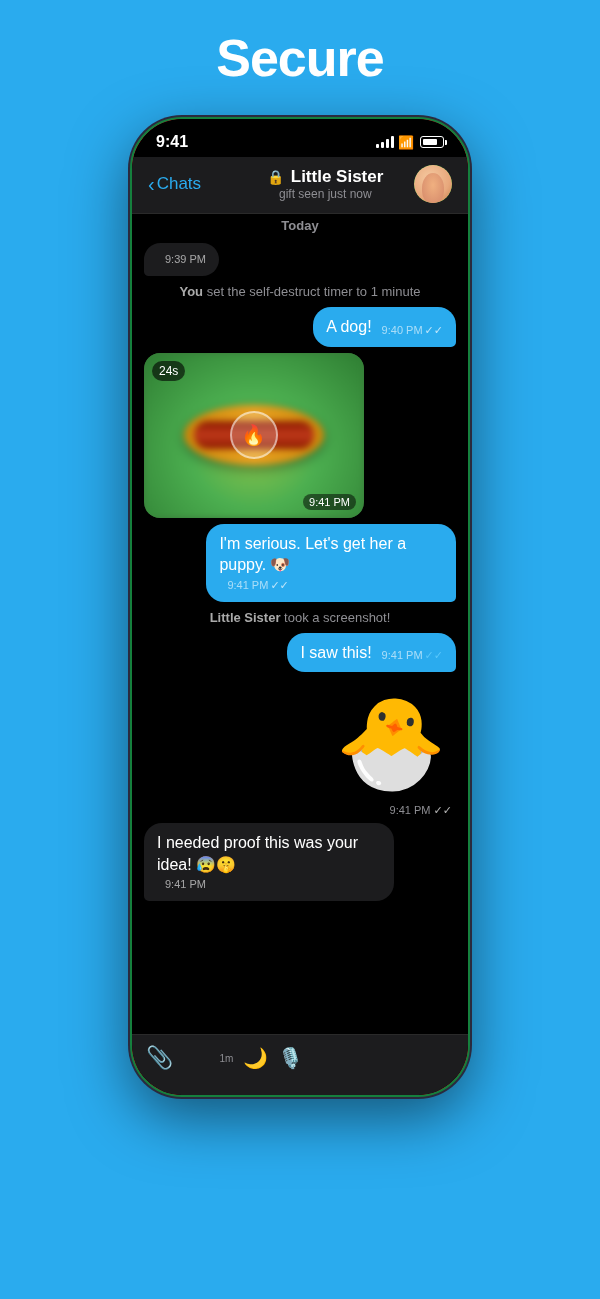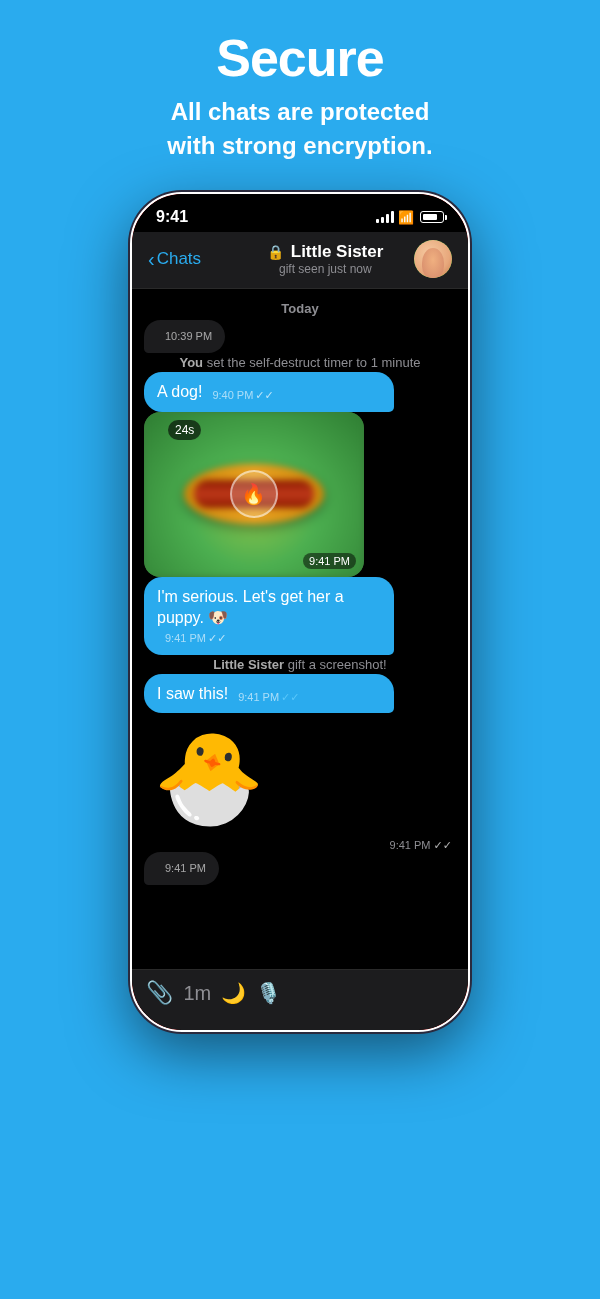--- a/index.html
+++ b/index.html
@@ -33,27 +33,27 @@
       margin-top: 8px;
     }
     .phone-wrapper {
       width: 340px;
       height: 1000px;
       position: relative;
       margin-top: 10px;
     }
     .phone-outer {
       width: 340px;
-      height: 840px;
+      height: 980px;
       background: #b91c1c;
       border-radius: 52px;
       position: relative;
       box-shadow: 0 0 0 2px #2a2a3e, 0 20px 60px rgba(0,0,0,0.5);
       overflow: hidden;
-      border: 2px solid #ffffff;
+      border: 2px solid #15803d;
     }
     .phone-screen {
       width: 100%;
       height: 100%;
       background: #000;
       border-radius: 50px;
       overflow: hidden;
       display: flex;
       flex-direction: column;
     }
@@ -123,35 +123,35 @@
       position: absolute;
       top: 8px; left: 8px; right: 8px; bottom: 0;
       background: radial-gradient(ellipse at 50% 40%, #f0b080 0%, #d4886a 100%);
       border-radius: 50% 50% 40% 40%;
     }
     
     .chat-area {
       flex: 1;
       background: #000;
       overflow-y: auto;
-      padding: 8px 12px;
+      padding: 0 12px;
       display: flex;
       flex-direction: column;
-      gap: 0;
+      gap: 6px;
     }
     .date-divider {
       text-align: center;
       color: #8e8e93;
       font-size: 13px;
       font-weight: 600;
       padding: 4px 0;
     }
     .msg-row { display: flex; flex-direction: column; }
     .msg-row.incoming { align-items: flex-start; }
-    .msg-row.outgoing { }
+    .msg-row.outgoing { align-items: flex-end; }
     .bubble {
       max-width: 80%;
       padding: 9px 13px;
       border-radius: 18px;
       font-size: 16px;
       line-height: 1.35;
       position: relative;
     }
     .bubble.incoming {
       background: #1c1c1e;
@@ -214,21 +214,21 @@
       transform: translate(-50%, -50%);
       width: 48px; height: 48px;
       background: rgba(255,255,255,0.2);
       border-radius: 50%;
       display: flex; align-items: center; justify-content: center;
       border: 2px solid rgba(255,255,255,0.5);
     }
     .play-icon { font-size: 20px; color: white; }
     .timer-badge {
       position: absolute;
-      top: 8px; left: 24px;
+      top: 8px; left: 8px;
       background: rgba(0,0,0,0.6);
       color: white;
       font-size: 12px;
       padding: 3px 7px;
       border-radius: 10px;
     }
     .time-overlay {
       position: absolute;
       bottom: 8px; right: 8px;
       background: rgba(0,0,0,0.5);
@@ -273,34 +273,34 @@
     .msg-input {
       flex: 1;
       background: #2c2c2e;
       border-radius: 20px;
       padding: 9px 14px;
       color: #8e8e93;
       font-size: 15px;
     }
     .timer-label {
       color: #8e8e93;
-      font-size: 20px;
-      flex-shrink: 0;
+      font-size: 10px;
+      flex-shrink: 0;
+      margin-left: 36px;
     }
     .moon-btn { color: #8e8e93; font-size: 20px; flex-shrink: 0; }
     .mic-btn { color: #8e8e93; font-size: 20px; flex-shrink: 0; }
     .checkmarks { font-size: 11px; color: rgba(255,255,255,0.7); }
     .checkmarks-blue { font-size: 11px; color: #5bc8fb; }
   </style>
 </head>
 <body>
 
 <div class="hero-section">
   <h1 class="hero-title">Secure</h1>
-  <p class="hero-subtitle">All chats are protected<br>with strong encryption.</p>
 </div>
 
 <div class="phone-wrapper">
   <div class="phone-outer">
     <div class="phone-screen">
 
       <div class="status-bar">
         <span class="status-time">9:41</span>
         <div class="status-icons">
           <div class="signal-bars">
@@ -333,21 +333,21 @@
         </div>
       </div>
 
       <div class="chat-area">
 
         <div class="date-divider">Today</div>
 
         <div class="msg-row incoming">
           <div class="bubble incoming">
             <div class="msg-content-row">
-              <span class="msg-time">10:39 PM</span>
+              <span class="msg-time">9:39 PM</span>
             </div>
           </div>
         </div>
 
         <div class="system-msg">
           <span><strong>You</strong> set the self-destruct timer to 1 minute</span>
         </div>
 
         <div class="msg-row outgoing">
           <div class="bubble outgoing">
@@ -379,21 +379,21 @@
             <div class="msg-content-row">
               <span>I'm serious. Let's get her a puppy. 🐶</span>
               <span class="msg-time">9:41 PM</span>
               <span class="checkmarks">✓✓</span>
             </div>
           </div>
         </div>
 
         <div class="screenshot-notice">
           <strong>Little Sister</strong>
-          <span> gift a screenshot!</span>
+          <span> took a screenshot!</span>
         </div>
 
         <div class="msg-row outgoing">
           <div class="bubble outgoing">
             <div class="msg-content-row">
               <span>I saw this!</span>
               <span class="msg-time">9:41 PM</span>
               <span class="checkmarks-blue">✓✓</span>
             </div>
           </div>
@@ -404,20 +404,21 @@
             <span class="sticker-emoji">🐣</span>
           </div>
           <div class="sticker-time">
             9:41 PM <span class="checkmarks">✓✓</span>
           </div>
         </div>
 
         <div class="msg-row incoming">
           <div class="bubble incoming">
             <div class="msg-content-row">
+              <span>I needed proof this was your idea! 😰🤫</span>
               <span class="msg-time">9:41 PM</span>
             </div>
           </div>
         </div>
 
       </div>
 
       <div class="bottom-bar">
         <span class="attach-btn">📎</span>
         <span class="timer-label">1m</span>

